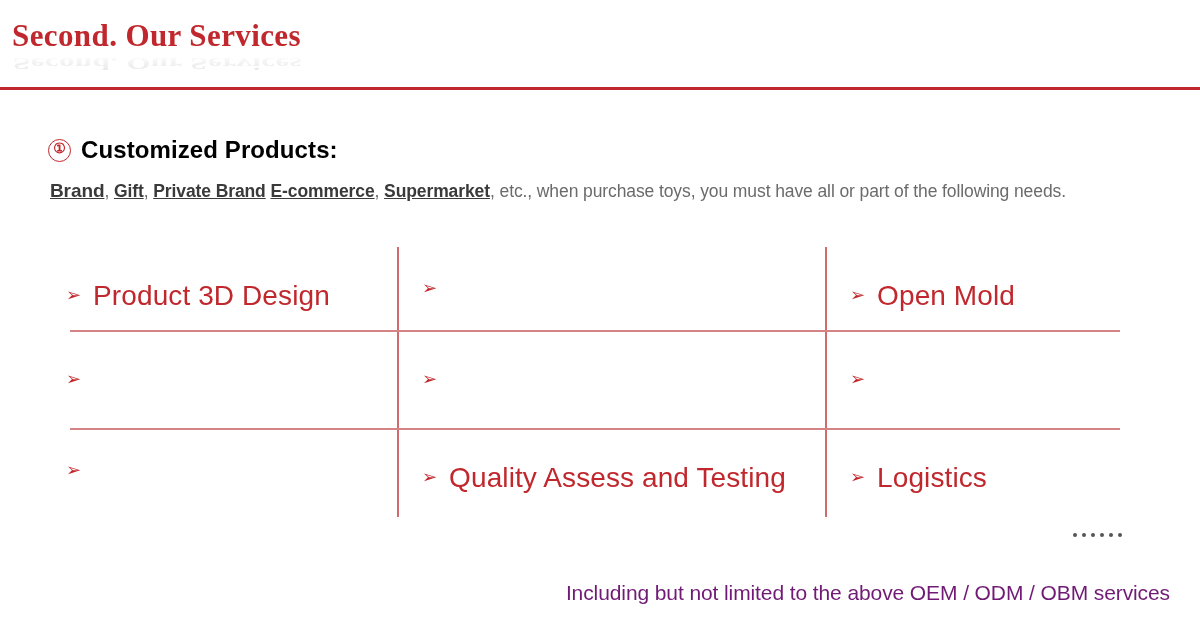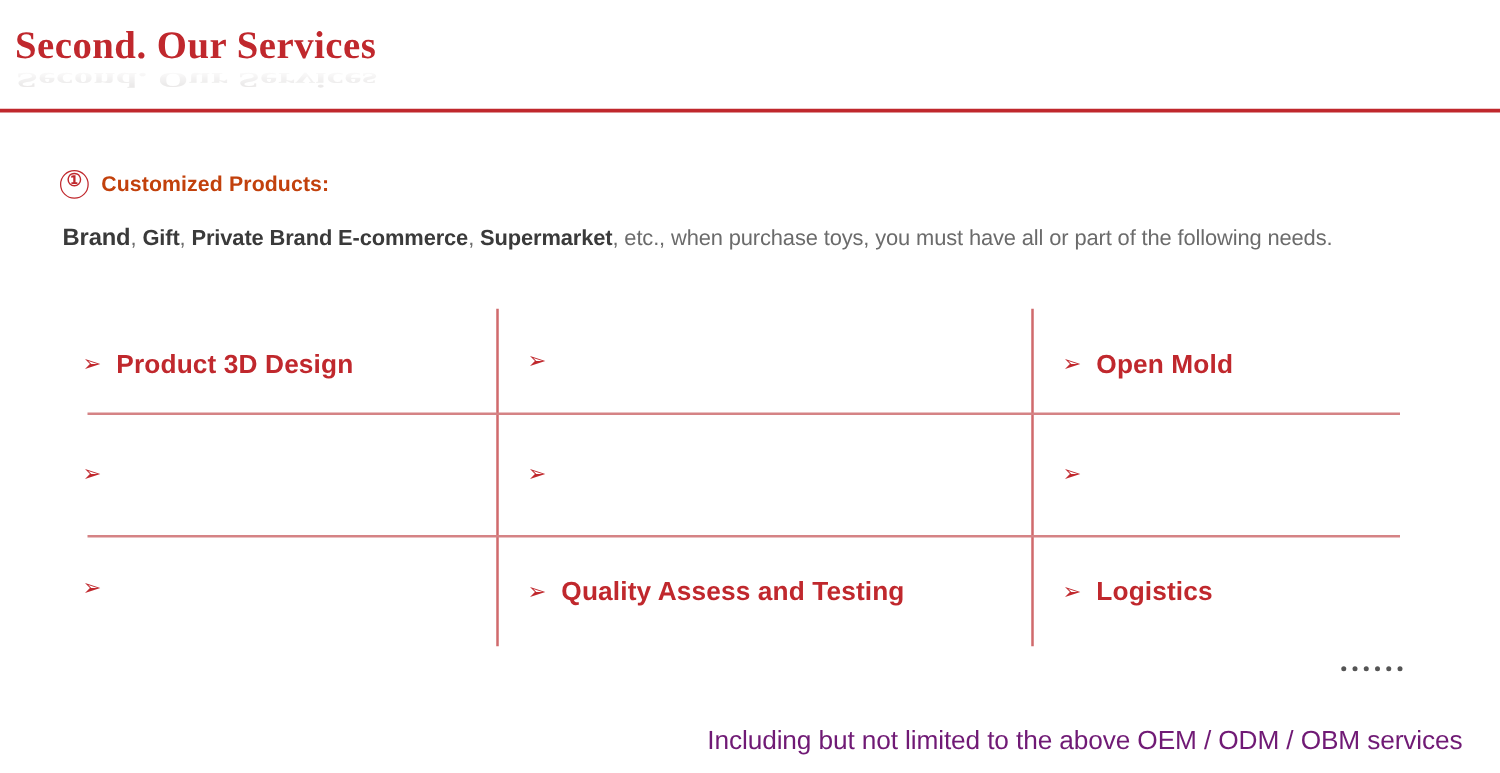--- a/index.html
+++ b/index.html
@@ -77,40 +77,41 @@
     border-radius: 50%;
     color: #C0282D;
     font-size: 14px;
     font-weight: bold;
     line-height: 18px;
     text-align: center;
     font-family: "Liberation Serif", serif;
     flex: 0 0 auto;
   }
   .section-head-text {
-    color: #c2410c;
-    font-size: 17px;
+    color: #000000;
+    font-size: 24px;
     font-weight: bold;
     letter-spacing: 0.1px;
   }
 
   
   .intro {
     position: absolute;
     left: 50px;
     top: 180px;
     width: 1120px;
     font-size: 17.5px;
     color: #6b6b6b;
     letter-spacing: -0.1px;
     white-space: nowrap;
   }
   .intro .strong {
     color: #3a3a3a;
     font-weight: bold;
+    text-decoration: underline;
   }
   .intro .b1 { font-size: 19px; }
 
   
   .grid-wrap {
     position: absolute;
     left: 0;
     top: 240px;
     width: 1200px;
     height: 285px;
@@ -143,22 +144,22 @@
   }
   .cell .arrow {
     color: #C0282D;
     font-size: 18px;
     line-height: 1;
     flex: 0 0 auto;
     transform: translateY(-1px);
   }
   .cell .label {
     color: #C0282D;
-    font-size: 21px;
-    font-weight: bold;
+    font-size: 28px;
+    font-weight: normal;
     letter-spacing: 0.1px;
   }
 
   .col1 { left: 66px; }
   .col2 { left: 422px; }
   .col3 { left: 850px; }
   .row1 { top: 40px; }
   .row2 { top: 131px; }
   .row3 { top: 222px; }
 

